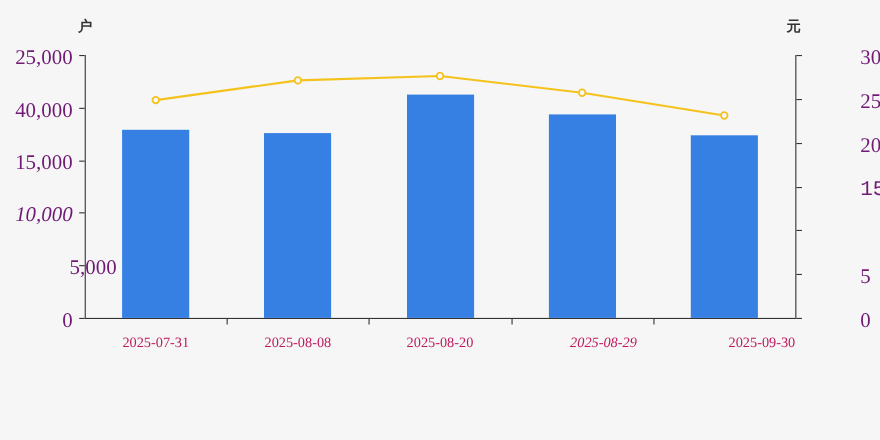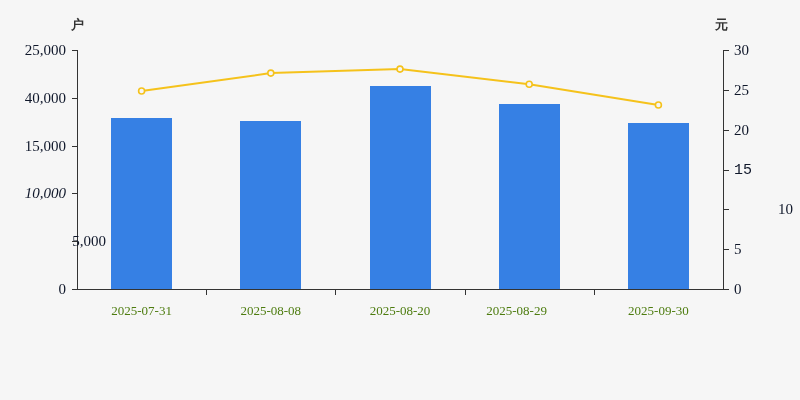--- a/index.html
+++ b/index.html
@@ -34,32 +34,32 @@
     background: #333333;
   }
   .tick-mark {
     position: absolute;
     background: #333333;
     height: 1px;
     width: 5px;
   }
   .tick-label {
     position: absolute;
-    font-size: 15px;
-    color: #0f172a;
+    font-size: 19px;
+    color: #701a75;
     line-height: 1;
     white-space: nowrap;
   }
   .tick-label.left  { text-align: right; }
-  .tick-label.right { text-align: left; }
+  .tick-label.right { text-align: left; margin-left: 48px; }
 
   .cat-label {
     position: absolute;
     font-size: 13px;
-    color: #4d7c0f;
+    color: #be185d;
     line-height: 1;
     text-align: center;
     white-space: nowrap;
   }
 
   .bar {
     position: absolute;
     background: #3680e4;
   }
 
@@ -116,22 +116,22 @@
       <div class="tick-label right" style="left: 734px; top: 43px;">30</div>
     </div>
   <div id="cat-labels">
       <div class="tick-mark" style="left: 206px; top: 290px; width: 1px; height: 5px;"></div>
       <div class="tick-mark" style="left: 335px; top: 290px; width: 1px; height: 5px;"></div>
       <div class="tick-mark" style="left: 465px; top: 290px; width: 1px; height: 5px;"></div>
       <div class="tick-mark" style="left: 594px; top: 290px; width: 1px; height: 5px;"></div>
       <div class="cat-label" style="left: 77px; width: 129.2px; top: 304px;">2025-07-31</div>
       <div class="cat-label" style="left: 206.2px; width: 129.2px; top: 304px;">2025-08-08</div>
       <div class="cat-label" style="left: 335.4px; width: 129.2px; top: 304px;">2025-08-20</div>
-      <div class="cat-label" style="left: 452px; width: 129.2px; top: 304px;">2025-08-29</div>
-      <div class="cat-label" style="left: 593.8px; width: 129.2px; top: 304px;">2025-09-30</div>
+      <div class="cat-label" style="left: 484px; width: 129.2px; top: 304px; font-style: italic;">2025-08-29</div>
+      <div class="cat-label" style="left: 593.8px; width: 129.2px; top: 304px; text-align: right;">2025-09-30</div>
     </div>
   <div id="bars-layer">
       <div class="bar" style="left: 111px; top: 118px; width: 61px; height: 171px; background: rgb(54, 128, 228);"></div>
       <div class="bar" style="left: 240px; top: 121px; width: 61px; height: 168px; background: rgb(54, 128, 228);"></div>
       <div class="bar" style="left: 370px; top: 86px; width: 61px; height: 203px; background: rgb(54, 128, 228);"></div>
       <div class="bar" style="left: 499px; top: 104px; width: 61px; height: 185px; background: rgb(54, 128, 228);"></div>
       <div class="bar" style="left: 628px; top: 123px; width: 61px; height: 166px; background: rgb(54, 128, 228);"></div>
     </div>
 
   <svg id="line-layer" viewBox="0 0 800 400" xmlns="http://www.w3.org/2000/svg">

